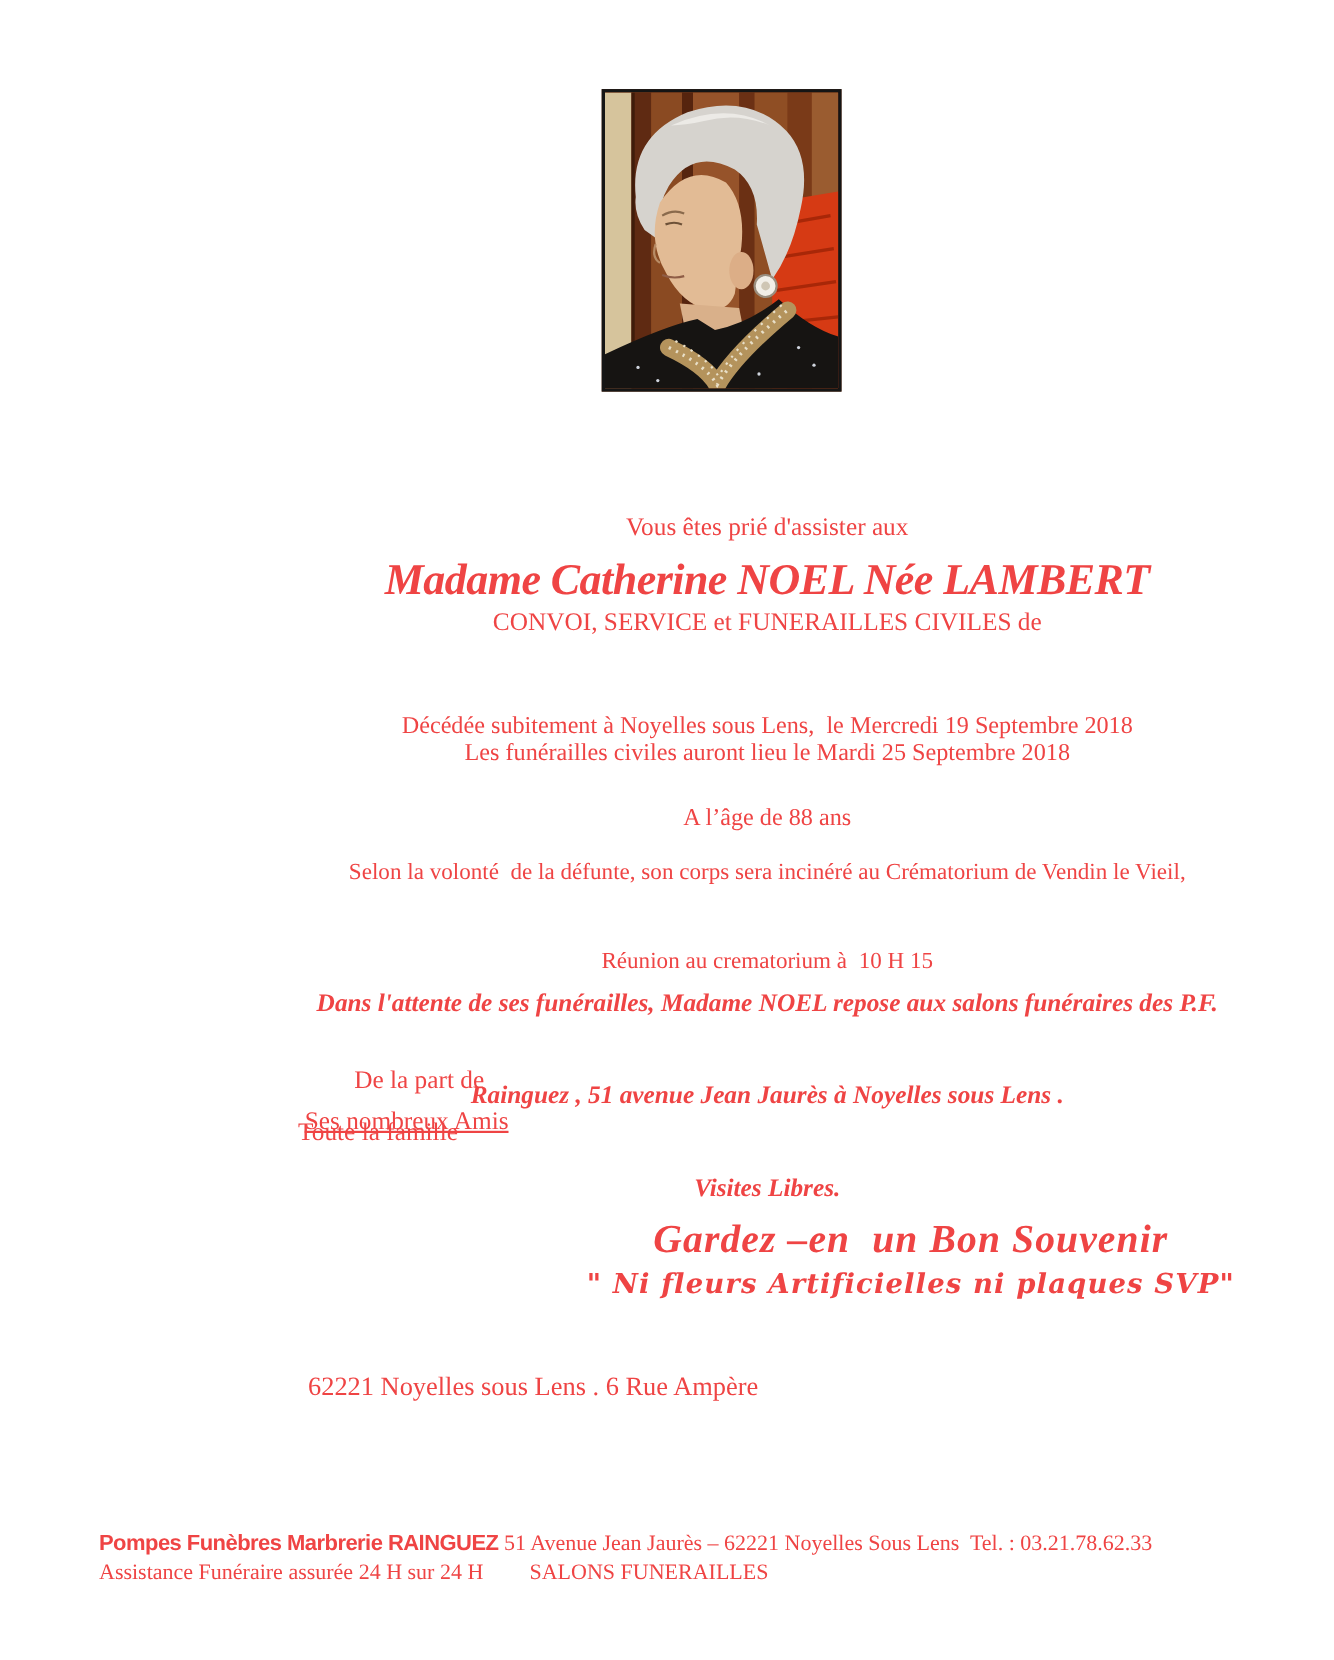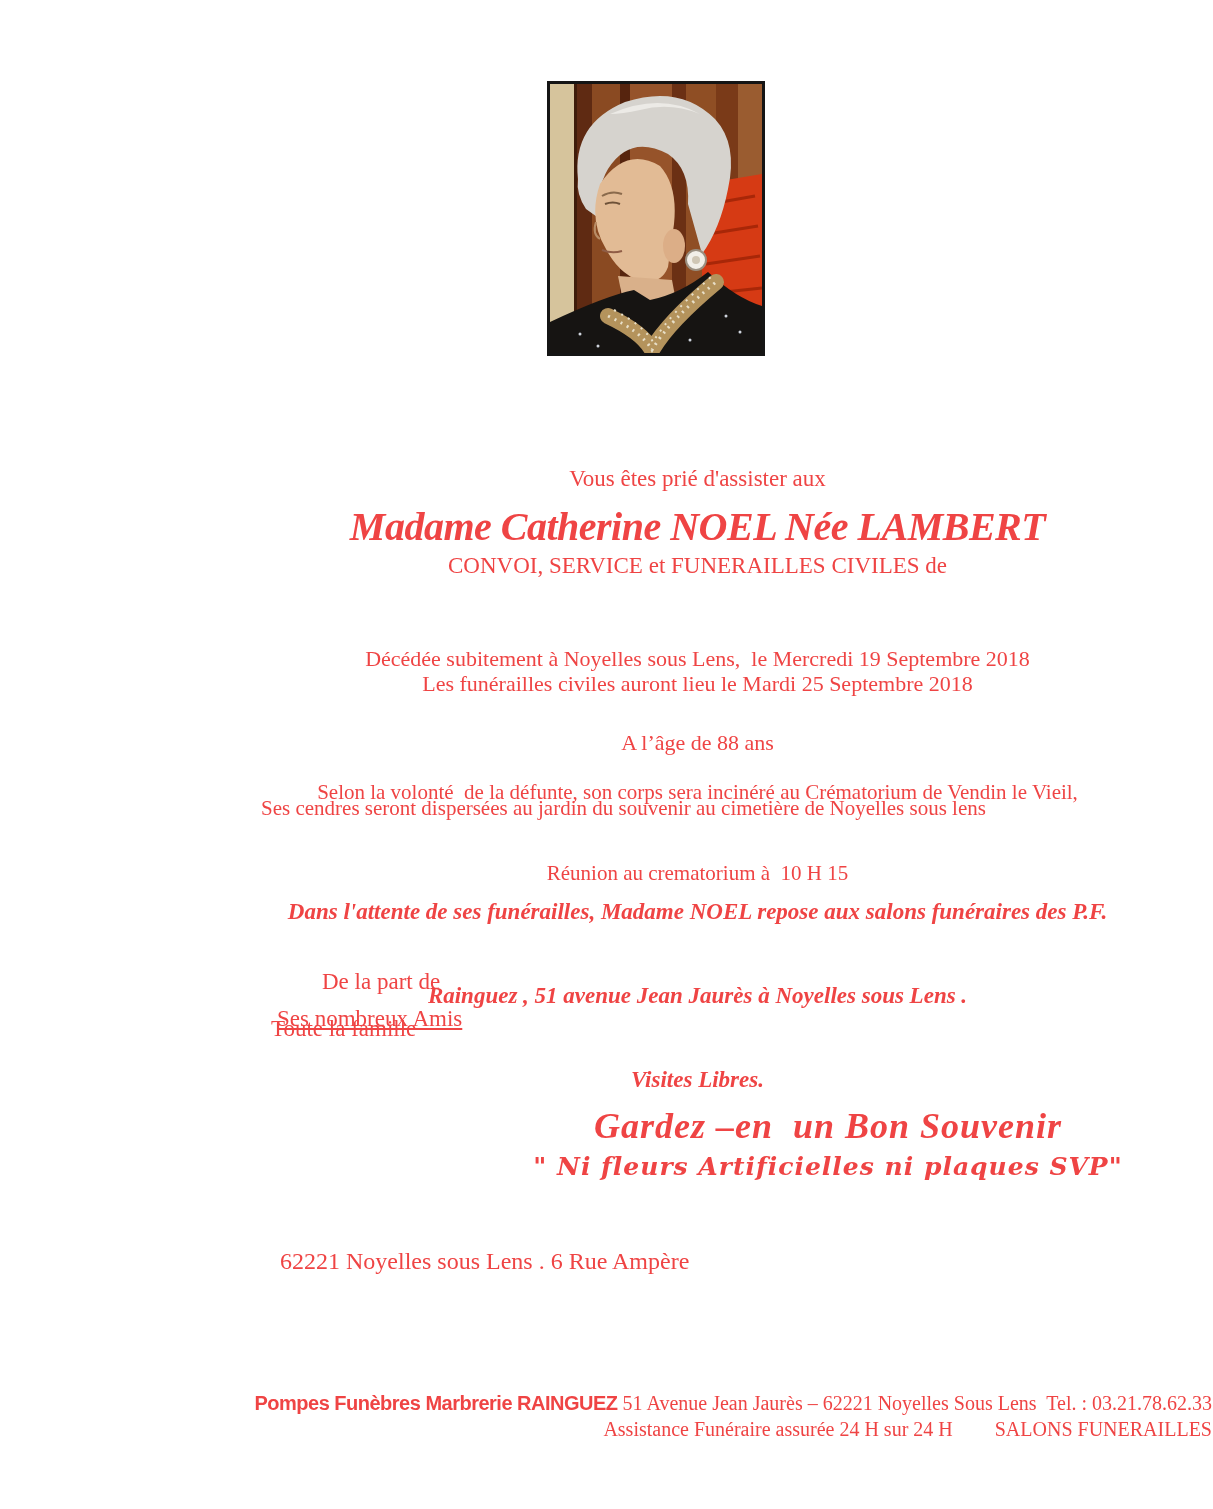--- a/index.html
+++ b/index.html
@@ -17,21 +17,21 @@
     position:absolute;left:547px;top:81px;
     width:218px;height:275px;
     border:3px solid #151515;
     box-sizing:border-box;
     background:#7c3d1c;
   }
   .photo-frame svg{display:block;width:100%;height:100%;}
   
   .abs{position:absolute;white-space:pre-wrap;}
   .center-col{left:180px;width:1035px;text-align:center;}   
-  .footer-col{left:90px;width:1122px;text-align:right;}    
+  .footer-col{left:90px;width:1122px;text-align:left;}    
   .script-col{left:443px;width:770px;text-align:center;}    
 
   .intro{top:406px;font-size:23px;line-height:29px;}
   .title{top:503px;font-size:40px;font-weight:bold;font-style:italic;letter-spacing:-0.5px;}
   .death{top:589px;font-size:22px;line-height:28px;}
   .ceremony{top:671px;font-size:22px;}
   .cremation{top:725px;font-size:21px;line-height:27px;}
   .ashes{top:796px;left:261px;font-size:21px;}
   .repose{top:842px;font-size:23px;line-height:28px;font-weight:bold;font-style:italic;}
   .from-heading{top:969px;left:322px;font-size:23px;}
@@ -120,21 +120,20 @@
     <div>A l’âge de 88 ans</div>
   </div>
 
   <div class="abs center-col ceremony">Les funérailles civiles auront lieu le Mardi 25 Septembre 2018</div>
 
   <div class="abs center-col cremation">
     <div>Selon la volonté  de la défunte, son corps sera incinéré au Crématorium de Vendin le Vieil,</div>
     <div>Réunion au crematorium à  10 H 15</div>
   </div>
 
-  <div class="abs ashes">Ses cendres seront dispersées au jardin du souvenir au cimetière de Noyelles sous lens</div>
 
   <div class="abs center-col repose">
     <div>Dans l'attente de ses funérailles, Madame NOEL repose aux salons funéraires des P.F.</div>
     <div>Rainguez , 51 avenue Jean Jaurès à Noyelles sous Lens .</div>
     <div>Visites Libres.</div>
   </div>
 
   <div class="abs from-heading">De la part de</div>
   <div class="abs from-1">Toute la famille</div>
   <div class="abs from-2">Ses nombreux Amis</div>

